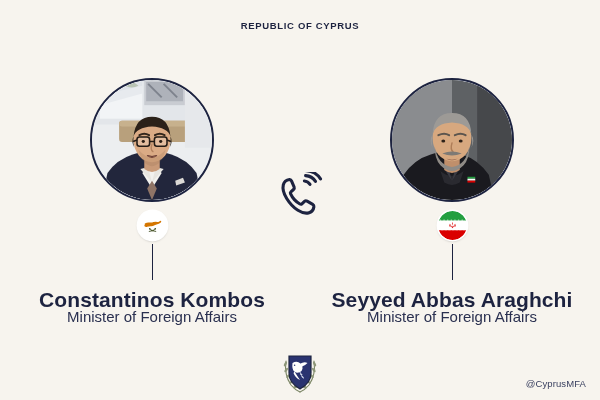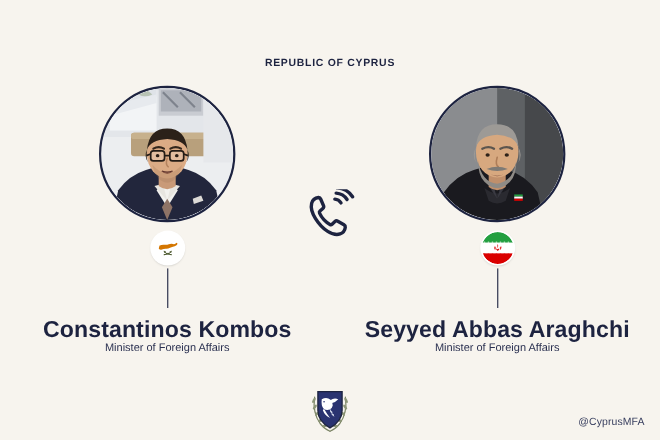--- a/index.html
+++ b/index.html
@@ -26,21 +26,20 @@
     width: 600px;
     text-align: center;
   }
   .header-line {
     color: #1d2340;
     font-size: 9.5px;
     font-weight: bold;
     letter-spacing: 0.65px;
     line-height: 13.5px;
     white-space: nowrap;
-    margin-top: 32px;
   }
 
   
   .person {
     position: absolute;
     top: 78px;
     width: 124px;
     height: 124px;
   }
   .person.left  { left: 90px; }
@@ -101,21 +100,21 @@
   .person-name {
     color: #1d2340;
     font-size: 21px;
     font-weight: bold;
     letter-spacing: 0.1px;
     line-height: 18px;
     white-space: nowrap;
   }
   .person-title {
     color: #2a3050;
-    font-size: 10px;
+    font-size: 15px;
     font-weight: normal;
     line-height: 13px;
     margin-top: 1px;
     white-space: nowrap;
   }
 
   
   .phone-icon {
     position: absolute;
     left: 276px;

